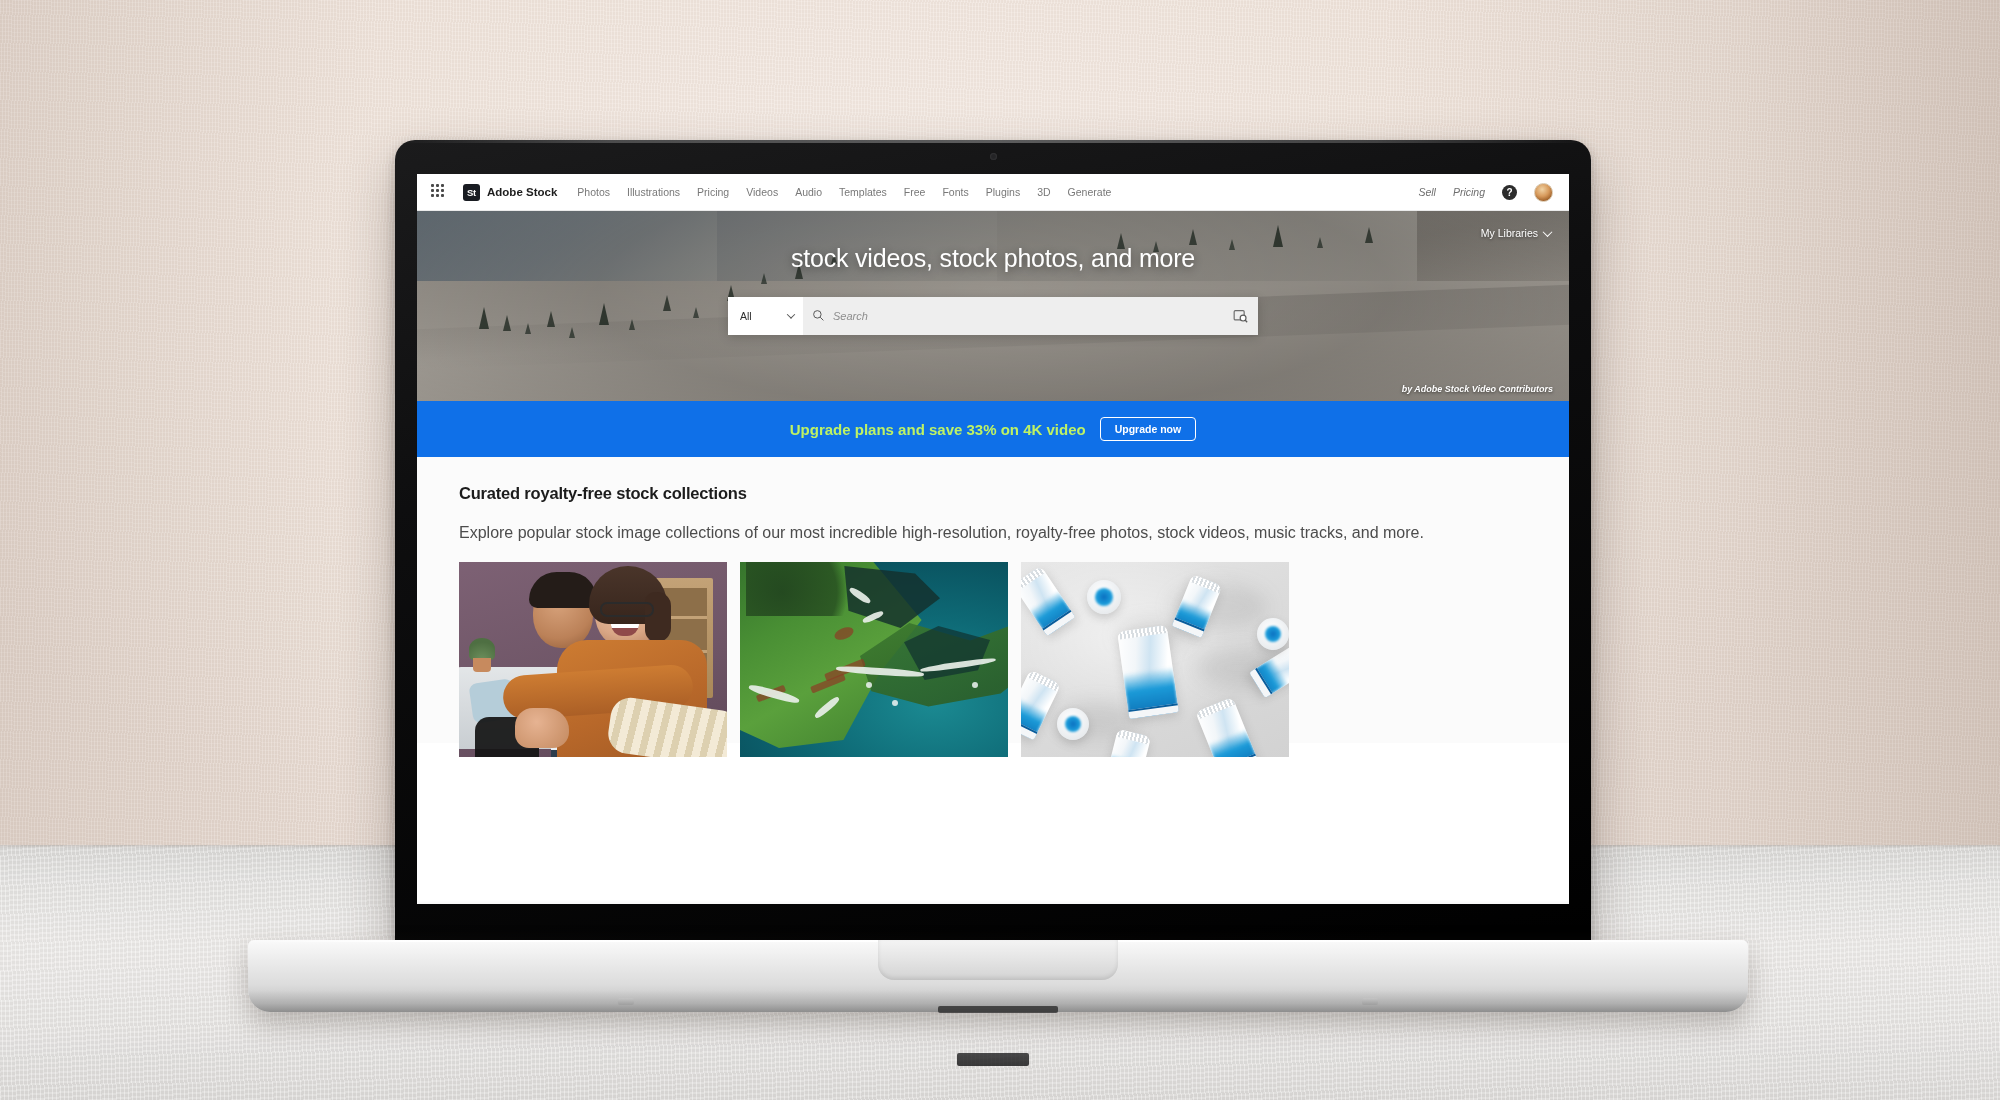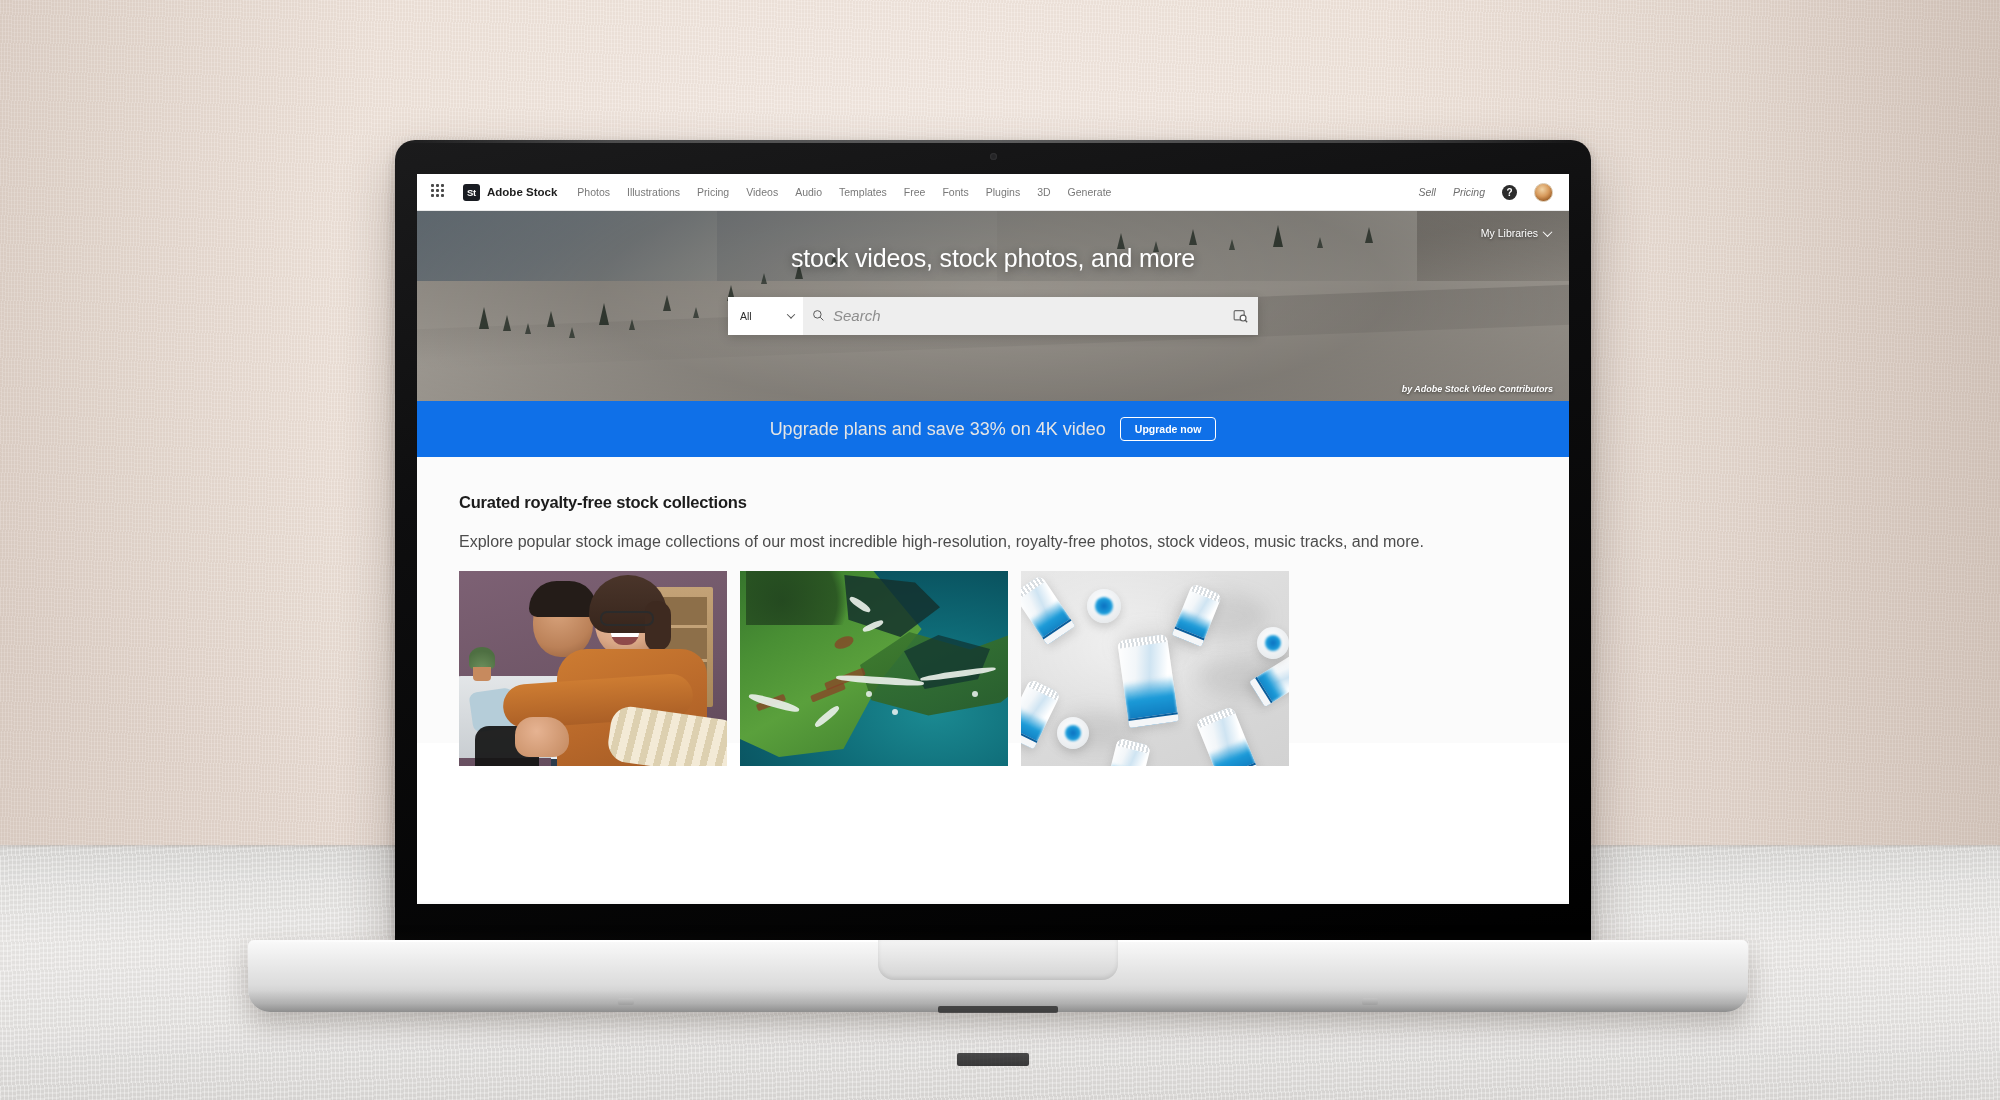--- a/index.html
+++ b/index.html
@@ -258,47 +258,47 @@
     display: flex; align-items: center; justify-content: space-between;
     padding: 0 9px 0 12px; cursor: pointer;
   }
   .sel span { font-size: 10.5px; color: #2c2c2c; }
   .sel .chev2 { width: 6px; height: 6px; border-right: 1.4px solid #555; border-bottom: 1.4px solid #555; transform: rotate(45deg) translate(-1px,-1px); }
   .search-mag {
     width: 30px; display: flex; align-items: center; justify-content: center;
   }
   .search-input {
     flex: 1; border: none; outline: none; background: transparent;
-    font-size: 15px; font-style: italic; color: #8d8d8d;
+    font-size: 11px; font-style: italic; color: #8d8d8d;
     font-family: "Liberation Sans", sans-serif;
   }
   .search-input::placeholder { color: #8d8d8d; font-style: italic; }
   .visual-search { width: 36px; display: flex; align-items: center; justify-content: center; cursor: pointer; }
 
   .credit {
     position: absolute; right: 16px; bottom: 7px; z-index: 4;
     color: #fff; font-size: 9px; font-weight: bold; font-style: italic;
     text-shadow: 0 1px 3px rgba(0,0,0,0.55);
   }
 
   
   .promo {
     height: 56px; background: #0f70e8;
     display: flex; align-items: center; justify-content: center; gap: 14px;
   }
-  .promo-text { color: #e5e5e5; font-size: 18px; font-weight: 400; }
+  .promo-text { color: #bef264; font-size: 15px; font-weight: 700; }
   .promo-btn {
     border: 1.4px solid #fff; border-radius: 4px;
     color: #fff; font-size: 10.5px; font-weight: bold;
     padding: 5px 14px; background: transparent; cursor: pointer;
     font-family: "Liberation Sans", sans-serif; white-space: nowrap;
   }
 
   
-  .curated { padding: 36px 42px 0; background: #fbfbfb; height: 286px; }
+  .curated { padding: 27px 42px 0; background: #fbfbfb; height: 286px; }
   .curated h2 { font-size: 16.5px; font-weight: bold; color: #1c1c1c; letter-spacing: -0.2px; }
   .curated p { font-size: 16px; color: #4c4c4c; margin-top: 21px; }
   .cards { display: flex; gap: 13px; margin-top: 20px; }
   .card { width: 268px; height: 195px; overflow: hidden; position: relative; }
 
   
   .c1 { background: linear-gradient(180deg, #6d5668 0%, #7a5f72 40%, #6b5263 100%); }
   .c1 .wall-bg { position: absolute; inset: 0; background: linear-gradient(165deg, #7d6174 0%, #6e5566 58%, #5e4758 100%); }
   .c1 .shelf { position: absolute; right: 14px; top: 16px; width: 58px; height: 120px; background: linear-gradient(180deg, #c3a277, #a98858); border-radius: 2px; }
   .c1 .shelf-in { position: absolute; left: 6px; top: 10px; width: 46px; height: 96px; background: #8d6f49; }

